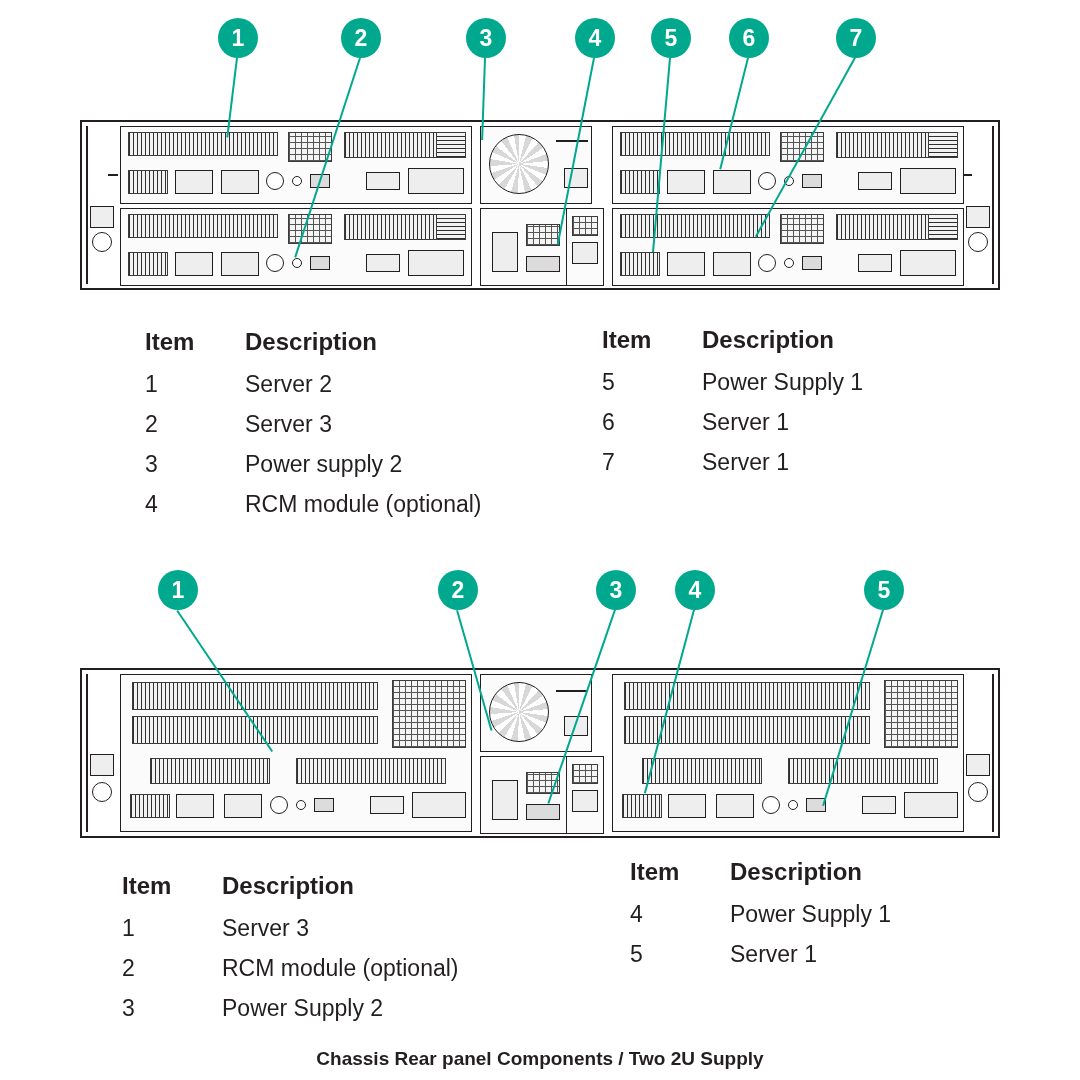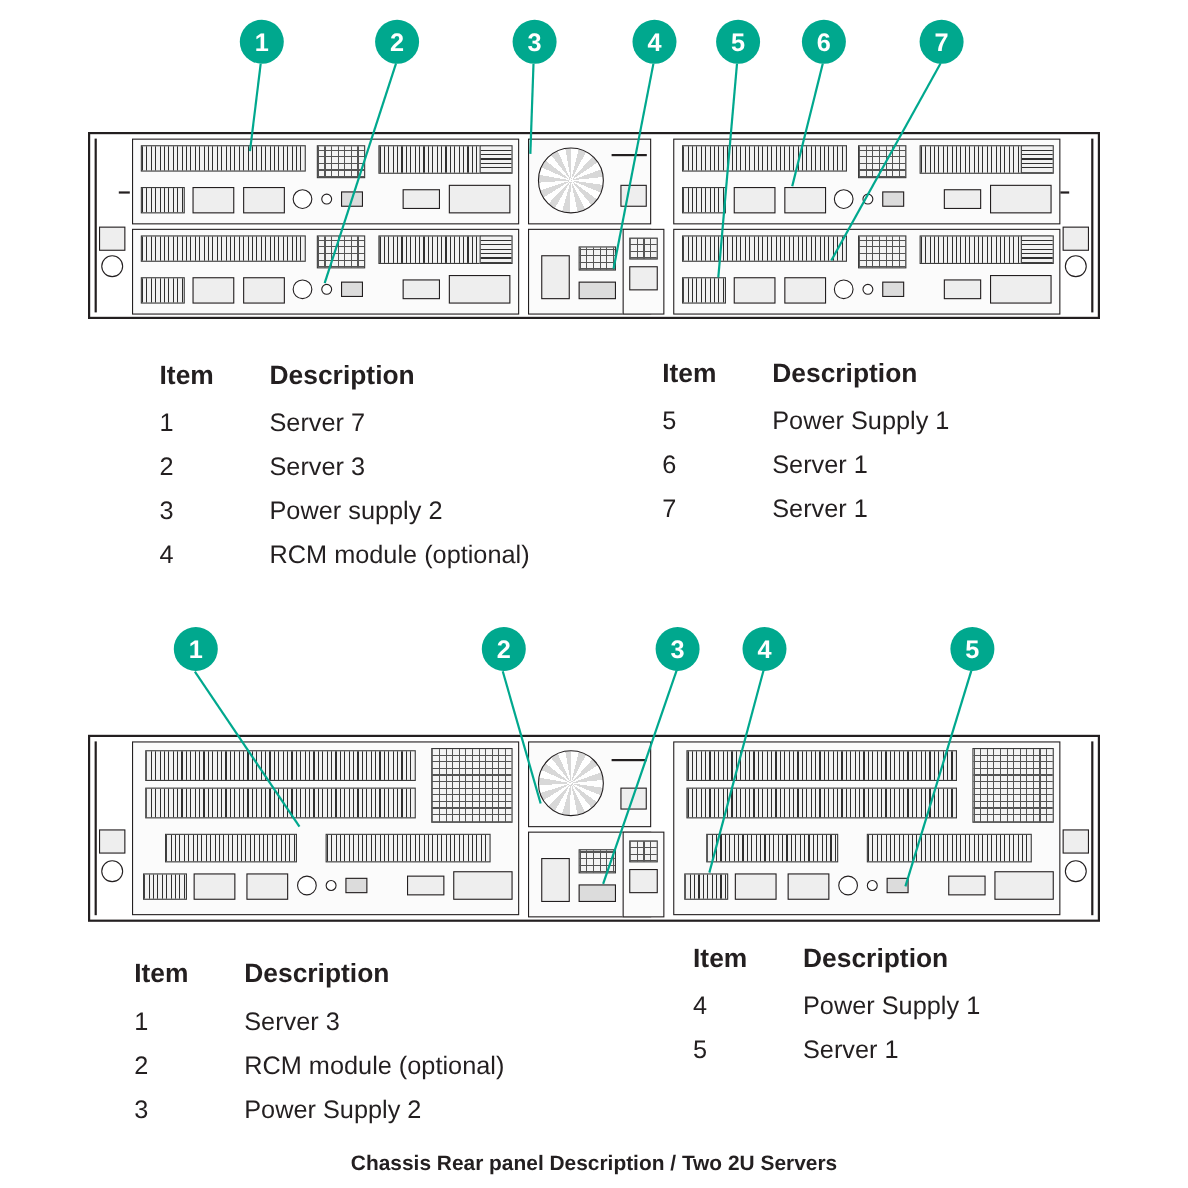--- a/index.html
+++ b/index.html
@@ -187,21 +187,21 @@
   <div class="port" style="left:900px;top:250px;width:56px;height:26px;"></div>
   <div class="vhatch" style="left:928px;top:214px;width:30px;height:26px;"></div>
 
   <div class="tbl" style="left:145px;top:328px;">
     <div class="hdr">
       <div class="col-item">Item</div>
       <div class="col-desc">Description</div>
     </div>
     <div class="row">
       <div class="col-item">1</div>
-      <div class="col-desc">Server 7</div>
+      <div class="col-desc">Server 2</div>
     </div>
     <div class="row">
       <div class="col-item">2</div>
       <div class="col-desc">Server 3</div>
     </div>
     <div class="row">
       <div class="col-item">3</div>
       <div class="col-desc">Power supply 2</div>
     </div>
     <div class="row">
@@ -321,15 +321,15 @@
     <div class="row">
       <div class="col-item">4</div>
       <div class="col-desc">Power Supply 1</div>
     </div>
     <div class="row">
       <div class="col-item">5</div>
       <div class="col-desc">Server 1</div>
     </div>
   </div>
 
-  <div class="caption" style="top:1048px;">Chassis Rear panel Description / Two 2U Servers</div>
+  <div class="caption" style="top:1048px;">Chassis Rear panel Components / Two 2U Supply</div>
 
 </div>
 
 </body></html>

